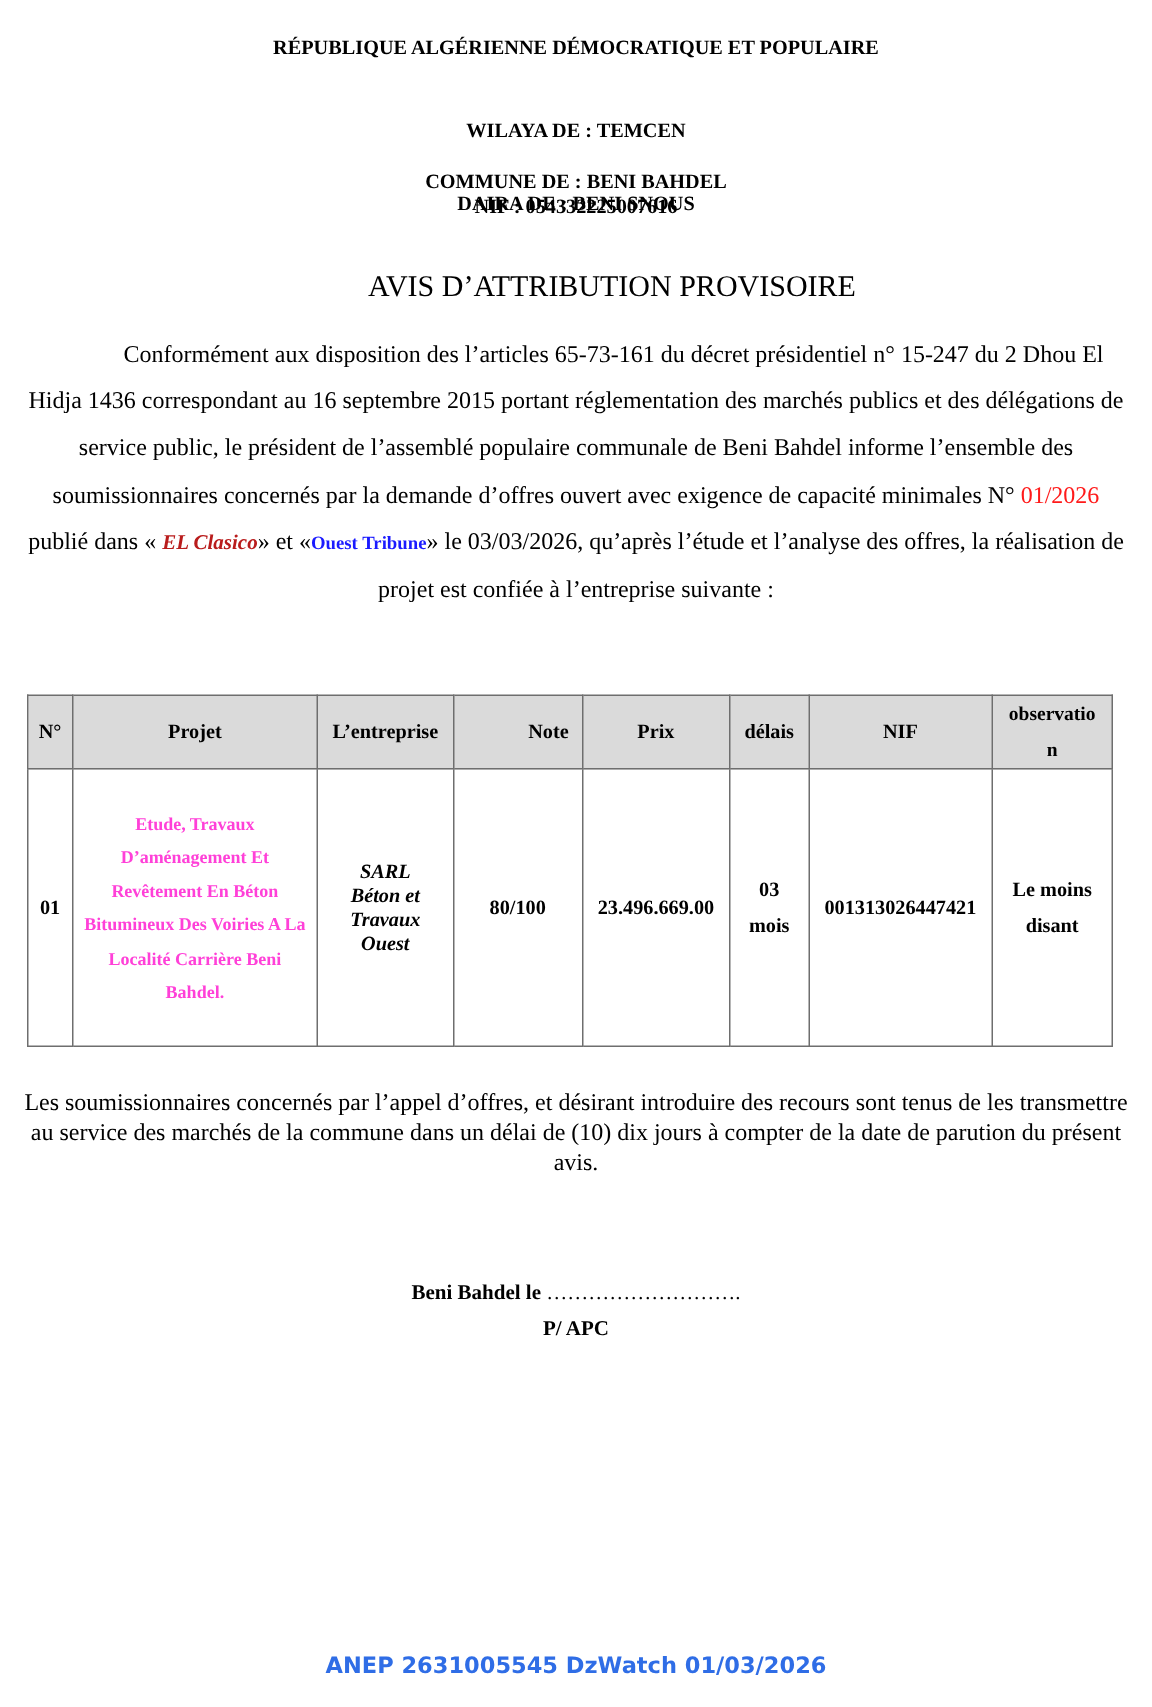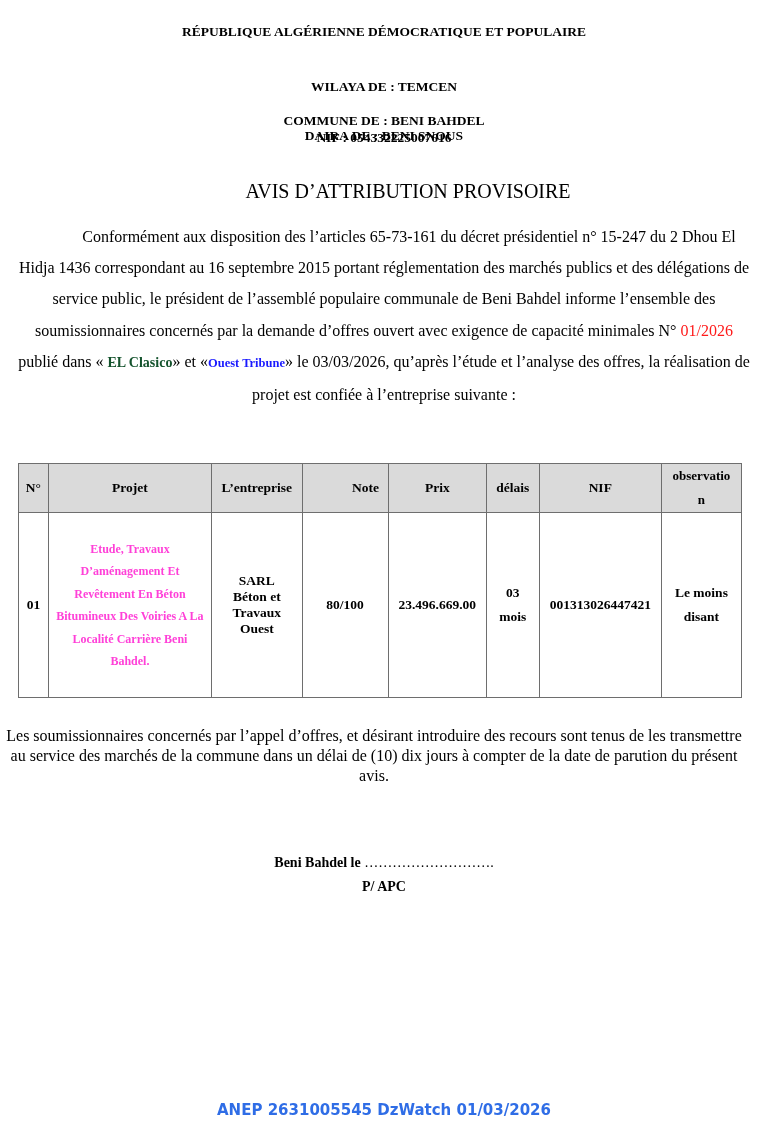--- a/index.html
+++ b/index.html
@@ -6,32 +6,32 @@
   body { width:768px; height:1138px; position:relative; overflow:hidden;
          font-family:"Liberation Serif", serif; color:#000; }
   .hdr { position:absolute; left:0; width:768px; text-align:center;
          font-weight:bold; font-size:13.5px; line-height:17px; }
   .title { position:absolute; left:0; width:768px; top:178px; text-align:center;
            font-size:20px; line-height:26px;margin-left:24px; }
   .para { position:absolute; left:18px; width:732px; top:221px; text-align:center;
           font-size:16px; line-height:31.2px; }
   .para .indent { display:inline-block; width:50px; }
   .red { color:#ff1a1a; }
-  .blue-b { color:#14532d; font-weight:bold; font-size:14px; }
+  .blue-b { color:#b91c1c; font-weight:bold; font-size:14px;font-style:italic; }
   .blue-s { color:#1a1aff; font-weight:bold; font-size:12.5px; }
   table.tbl { position:absolute; left:18px; top:463px; width:724px; border-collapse:collapse;
               font-weight:bold; font-size:13.5px; }
   table.tbl th, table.tbl td { border:1.5px solid #6e6e6e; text-align:center; vertical-align:middle; padding:0 4px; }
   table.tbl th { background:#dadada; height:48px; }
   table.tbl td { height:184px; }
   .proj { color:#ff40d8; font-size:12px; line-height:22.5px; }
   .obs-h { line-height:24px; font-size:13px; }
   .lh24 { line-height:24px; }
-  .lh16 { line-height:16px; }
-  .para2 { position:absolute; left:4px; width:740px; top:726px; text-align:center;
+  .lh16 { line-height:16px;font-style:italic; }
+  .para2 { position:absolute; left:14px; width:740px; top:726px; text-align:center;
            font-size:16px; line-height:20px; }
   .sig { position:absolute; left:0; width:768px; text-align:center; font-size:14px; font-weight:bold;margin-top:41px; }
   .footer { position:absolute; left:0; width:768px; top:1101px; text-align:center;
             font-family:"DejaVu Sans", sans-serif; font-weight:bold; font-size:15px; color:#2f6de6; }
 </style>
 </head>
 <body>
 
 <div class="hdr" style="top:23px;">RÉPUBLIQUE ALGÉRIENNE DÉMOCRATIQUE ET POPULAIRE</div>
 <div class="hdr" style="top:78px;">WILAYA DE : TEMCEN</div>

